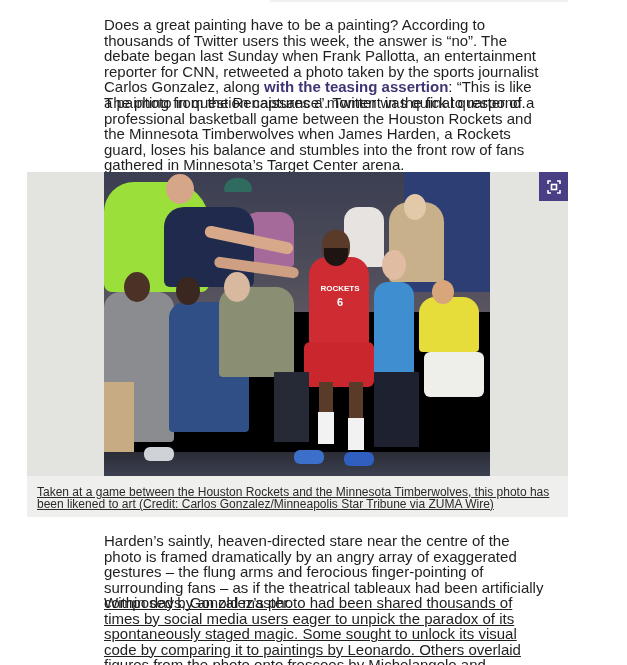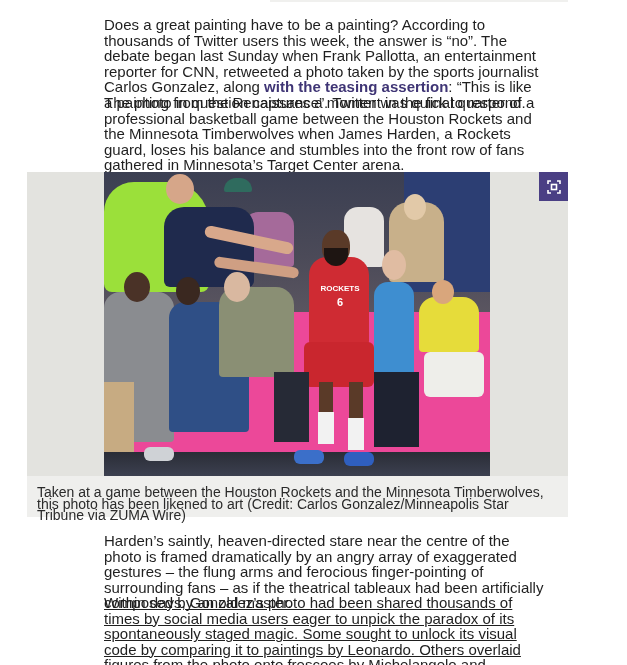--- a/index.html
+++ b/index.html
@@ -26,40 +26,40 @@
     .figure {
       position: absolute; left: 27px; top: 172px; width: 541px; height: 345px;
       background: #efefed;
     }
     .figure-image-bg {
       position: absolute; left: 0; top: 0; width: 541px; height: 304px;
       background: #e3e3df;
     }
     .photo {
       position: absolute; left: 77px; top: 0; width: 386px; height: 304px;
-      background: #ec4899; overflow: hidden;
+      background: #000000; overflow: hidden;
     }
     .photo .blob { position: absolute; }
 
     .photo-credit {
       position: absolute; left: 87px; bottom: 2px;
       font-size: 8.3px; line-height: 10px; color: #f2f2f2;
       background: rgba(20,20,20,0.55); padding: 0 3px;
       white-space: nowrap;
     }
 
     .expand-btn {
       position: absolute; left: 512px; top: 0; width: 29px; height: 29px;
       background: #4a3f84; display: flex; align-items: center; justify-content: center;
       cursor: pointer;
     }
 
     .caption {
       position: absolute; left: 10px; top: 315px; width: 520px;
-      font-size: 14px; line-height: 11.6px; color: #2a2a2a;
+      font-size: 12px; line-height: 11.6px; color: #2a2a2a; text-decoration: underline;
     }
   </style>
 </head>
 <body>
 
 <div class="top-strip"></div>
 
 <p class="para" id="p1"><span>Does a great painting have to be a painting? According to thousands of Twitter users this week, the answer is “no”. The debate began last Sunday when Frank Pallotta, an entertainment reporter for CNN, retweeted a photo taken by the sports journalist Carlos Gonzalez, along </span><a href="#">with the teasing assertion</a><span>: “This is like a painting from the Renaissance”. Twitter was quick to respond.</span></p>
 
 <p class="para" id="p2">The photo in question captures a moment in the final quarter of a professional basketball game between the Houston Rockets and the Minnesota Timberwolves when James Harden, a Rockets guard, loses his balance and stumbles into the front row of fans gathered in Minnesota’s Target Center arena.</p>

